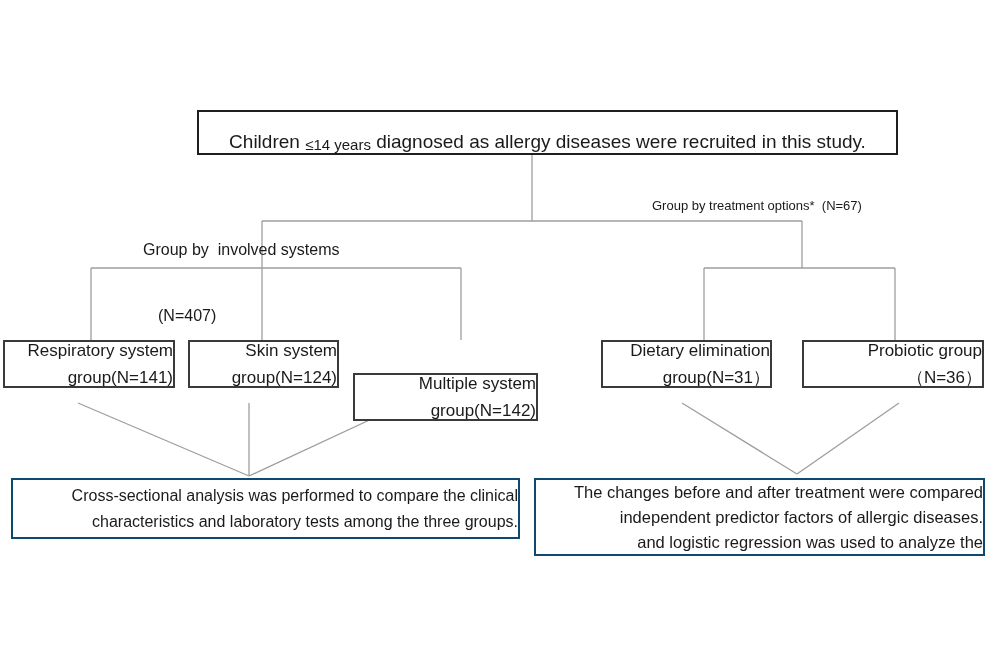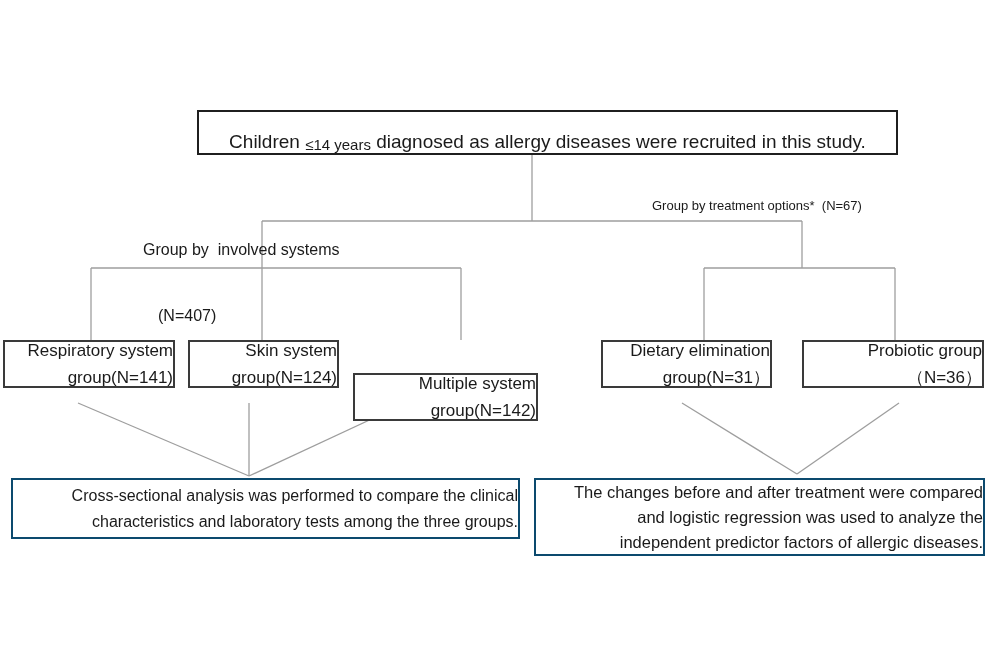--- a/index.html
+++ b/index.html
@@ -128,17 +128,17 @@
     <div>Probiotic group</div>
     <div>（N=36）</div>
   </div>
 
   <div class="box obox obox-left">
     <div>Cross-sectional analysis was performed to compare the clinical</div>
     <div>characteristics and laboratory tests among the three groups.</div>
   </div>
   <div class="box obox obox-right">
     <div>The changes before and after treatment were compared</div>
+    <div>independent predictor factors of allergic diseases.</div>
     <div>and logistic regression was used to analyze the</div>
-    <div>independent predictor factors of allergic diseases.</div>
   </div>
 
 </div>
 
 </body></html>

